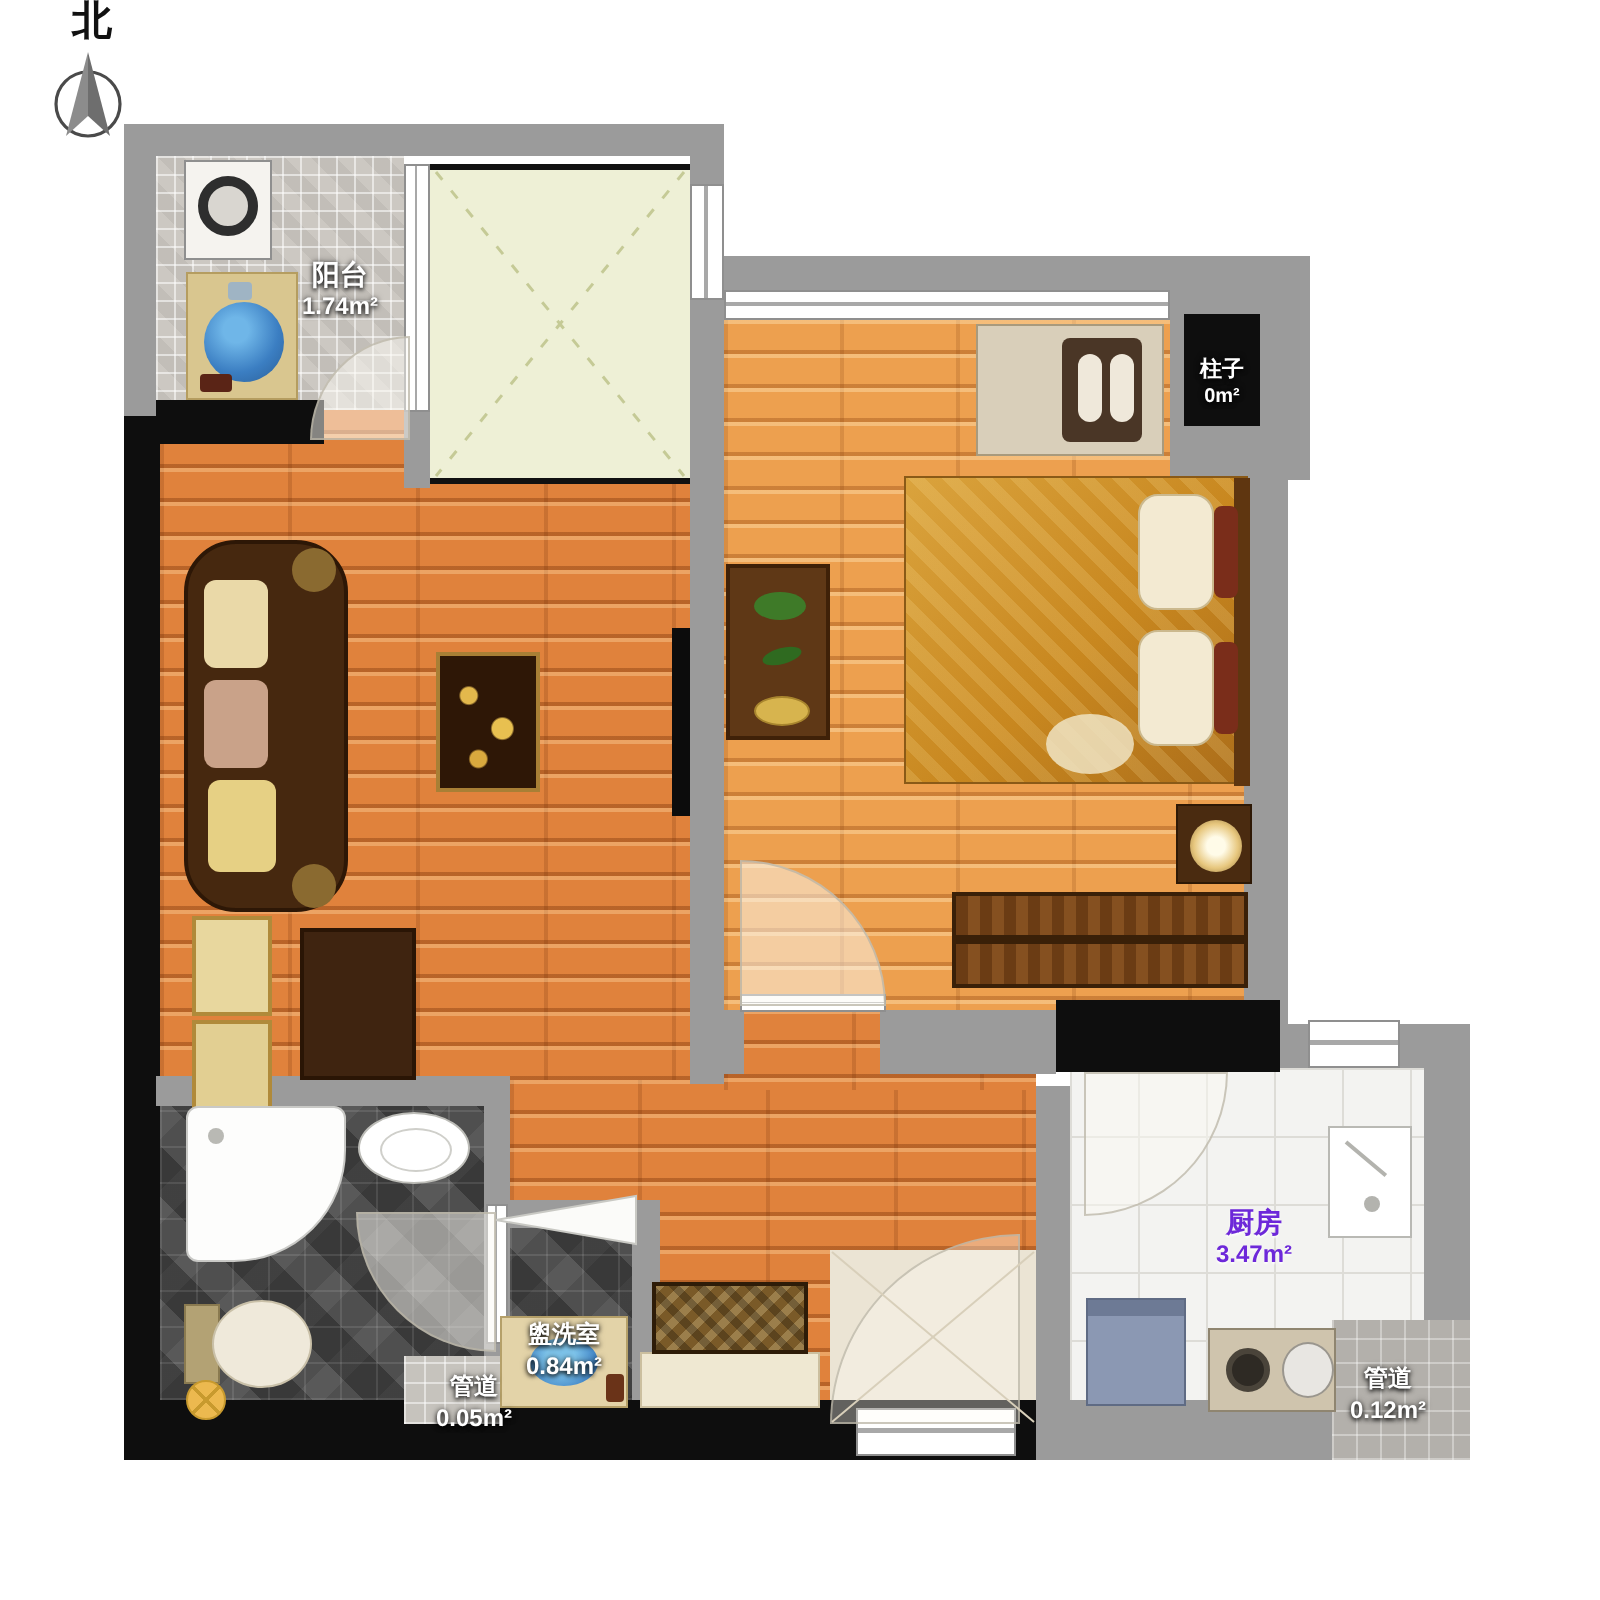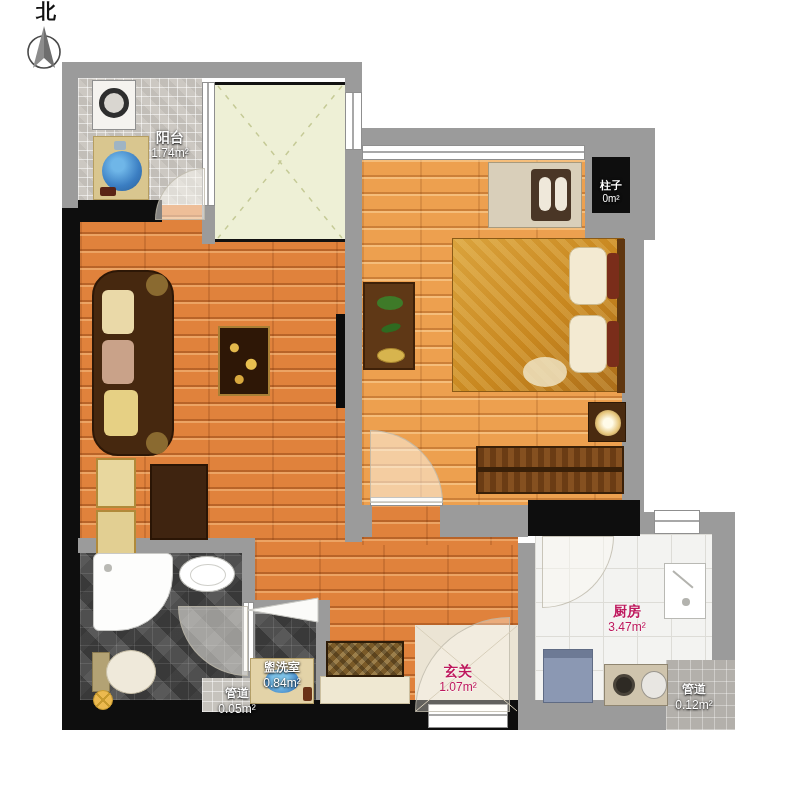--- a/index.html
+++ b/index.html
@@ -54,22 +54,22 @@
   .arc.tl{border-radius:100% 0 0 0;}   
   .arc.bl{border-radius:0 0 0 100%;}   
   .arc.br{border-radius:0 0 100% 0;}   
   
   .fur{position:absolute;box-sizing:border-box;z-index:18;}
   
   .label{position:absolute;text-align:center;font-weight:700;color:#fff;
          text-shadow:0 1px 2px rgba(0,0,0,.9),0 0 3px rgba(0,0,0,.55);
          line-height:1.30;z-index:40;pointer-events:none;}
   .label .nm{display:block;font-size:14px;}
-  .label .ar{display:block;font-weight:400;font-size:12px;}
-  .label.dark{color:#be185d;text-shadow:0 1px 1px rgba(255,255,255,.85);}
+  .label .ar{display:block;font-weight:700;font-size:12px;}
+  .label.dark{color:#6d28d9;text-shadow:0 1px 1px rgba(255,255,255,.85);}
   .label.sm .nm{font-size:12px;}  .label.sm .ar{font-size:12px;}
   .label.xs .nm{font-size:11px;}  .label.xs .ar{font-size:10px;}
   .north{position:absolute;left:18px;top:0px;z-index:50;text-align:center;width:56px;}
   .north .nchar{font-size:20px;font-weight:700;color:#111;line-height:22px;}
   .overlay{position:absolute;left:0;top:0;z-index:22;pointer-events:none;}
 </style>
 </head>
 <body>
 
 <div class="plan">
@@ -236,24 +236,20 @@
     <span class="ar">0m²</span>
   </div>
   <div class="label sm" style="left:242px;top:660px;width:80px;">
     <span class="nm">盥洗室</span>
     <span class="ar">0.84m²</span>
   </div>
   <div class="label sm" style="left:202px;top:686px;width:70px;">
     <span class="nm">管道</span>
     <span class="ar">0.05m²</span>
   </div>
-  <div class="label dark" style="left:413px;top:662px;width:90px;">
-    <span class="nm">玄关</span>
-    <span class="ar">1.07m²</span>
-  </div>
   <div class="label dark" style="left:582px;top:602px;width:90px;">
     <span class="nm">厨房</span>
     <span class="ar">3.47m²</span>
   </div>
   <div class="label sm" style="left:659px;top:682px;width:70px;">
     <span class="nm">管道</span>
     <span class="ar">0.12m²</span>
   </div>
 
 </div>

